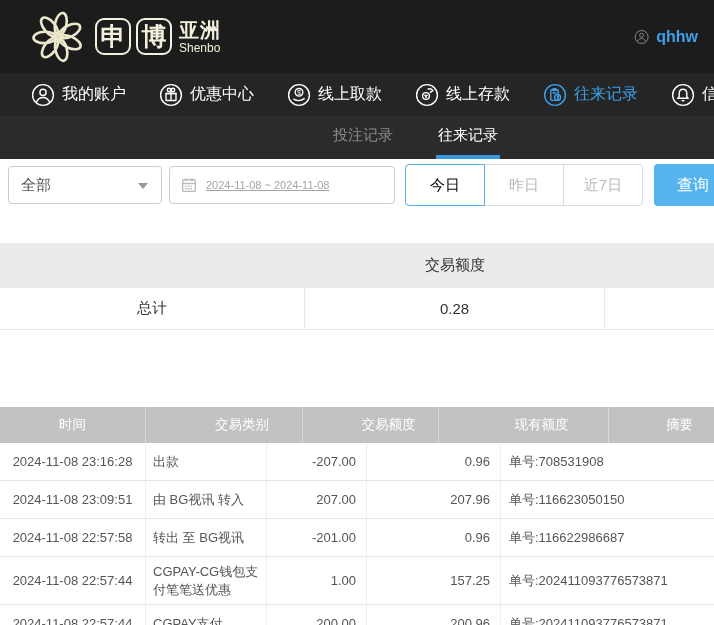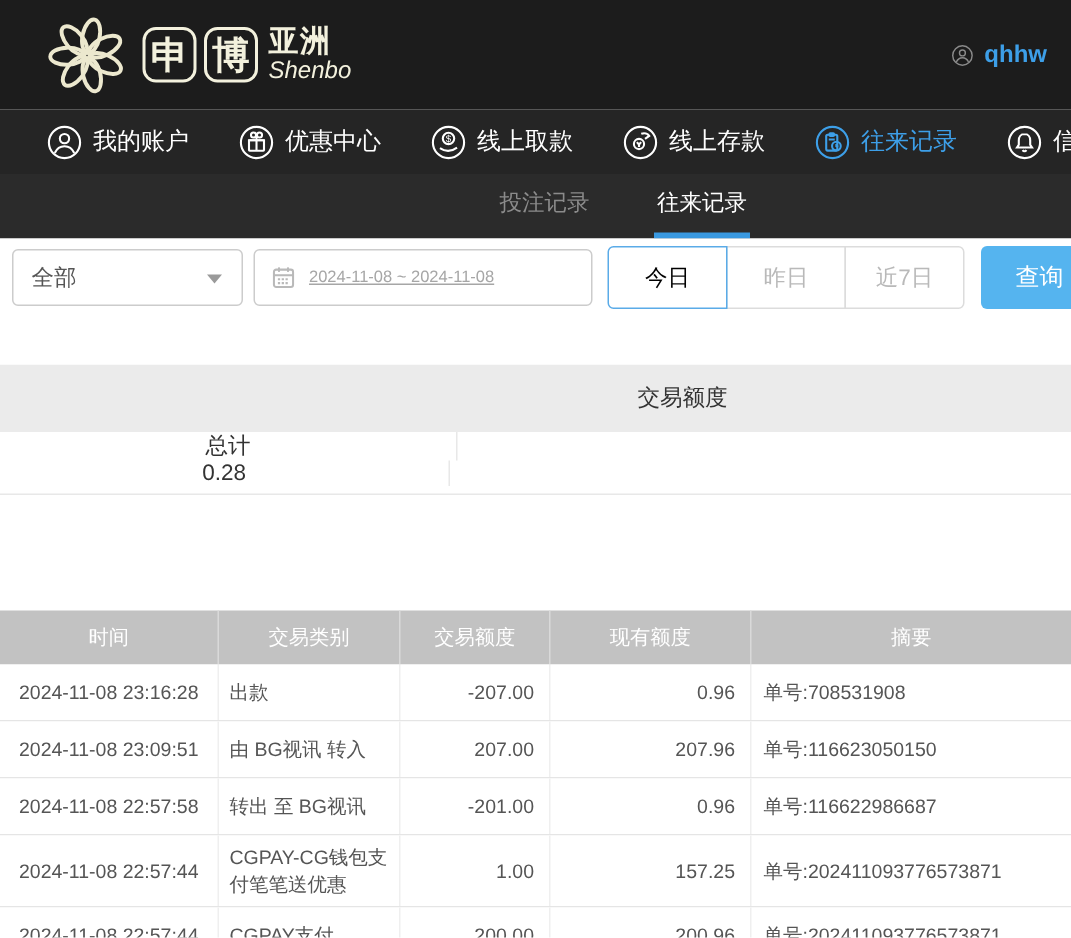--- a/index.html
+++ b/index.html
@@ -6,21 +6,21 @@
   html,body { width:714px; height:625px; overflow:hidden; background:#fff;
     font-family:"Liberation Sans","DejaVu Sans",sans-serif; }
 
   
   .header { height:73px; background:#1c1c1c; display:flex; align-items:center; padding-left:30px; position:relative; }
   .flower { width:56px; height:56px; margin-right:9px; }
   .brandbox { width:36px; height:37px; border:2.5px solid #f3f1dd; border-radius:9px; color:#f3f1dd;
     font-size:25px; font-weight:bold; display:flex; align-items:center; justify-content:center; margin-right:5px; }
   .region { color:#f3f1dd; margin-left:2px; line-height:1; }
   .region .cn { font-size:20px; font-weight:bold; letter-spacing:1px; }
-  .region .en { font-size:16px; margin-top:2px;font-style:italic; }
+  .region .en { font-size:12px; margin-top:2px; }
   .userarea { position:absolute; right:0; top:0; height:73px; display:flex; align-items:center; gap:7px;
     padding-right:16px; max-width:80px; overflow:hidden; }
   .username { color:#3d9fe8; font-size:16px; font-weight:bold; white-space:nowrap; }
 
   
   .nav { height:43px; background:#252525; display:flex; align-items:center; padding-left:31px; gap:33px; overflow:hidden; }
   .nav-item { display:flex; align-items:center; gap:7px; color:#fff; font-size:16px; white-space:nowrap; cursor:pointer; flex:none; }
   .nav-item.active { color:#3d9fe8; }
   .nav-item svg { display:block; }
 
@@ -44,31 +44,31 @@
     display:flex; align-items:center; justify-content:center; cursor:pointer; margin-left:-1px; position:relative; }
   .qbtn:first-child { margin-left:0; border-radius:4px 0 0 4px; }
   .qbtn:last-child { border-radius:0 4px 4px 0; }
   .qbtn.active { border-color:#5aabe8; color:#000000; z-index:2; }
   .searchbtn { position:absolute; left:654px; top:5px; width:78px; height:42px; background:#55b4ef; border:none;
     border-radius:4px; color:#fff; font-size:16px; display:flex; align-items:center; justify-content:center; cursor:pointer; }
 
   
   .summary { width:714px; }
   .sum-head { height:45px; background:#ebebeb; display:flex; align-items:center; }
-  .sum-row { height:42px; display:flex; align-items:stretch; border-bottom:1px solid #e8e8e8; background:#fff;flex-direction:column; }
+  .sum-row { height:42px; display:flex; align-items:stretch; border-bottom:1px solid #e8e8e8; background:#fff; }
   .sc1 { width:305px; } .sc2 { width:300px; } .sc3 { flex:1; }
   .sum-head .sc2 { text-align:center; font-size:15px; color:#333; }
   .sum-row .sc1, .sum-row .sc2 { display:flex; align-items:center; justify-content:center;
     font-size:15px; color:#333; border-right:1px solid #e8e8e8; }
 
   .gap { height:77px; background:#fff; }
 
   
   .dtable { width:714px; font-size:13px; color:#555; }
-  .thead { height:36px; background:#c2c2c2; display:flex; color:#fff; font-size:13.5px; }
+  .thead { height:36px; background:#c2c2c2; display:flex; color:#fff; font-size:13.5px;gap:36px; }
   .thead .cell { display:flex; align-items:center; justify-content:center; border-right:1px solid #d9d9d9; }
   .thead .cell:last-child { border-right:none; }
   .trow { display:flex; align-items:stretch; border-bottom:1px solid #e5e5e5; background:#fff; min-height:38px; }
   .trow.tall { min-height:48px; }
   .trow .cell { display:flex; align-items:center; border-right:1px solid #efefef; }
   .trow .cell:last-child { border-right:none; }
   .c1 { width:146px; justify-content:center; }
   .c2 { width:121px; padding-left:7px; }
   .c3 { width:100px; justify-content:flex-end; padding-right:10px; }
   .c4 { width:134px; justify-content:flex-end; padding-right:10px; }

